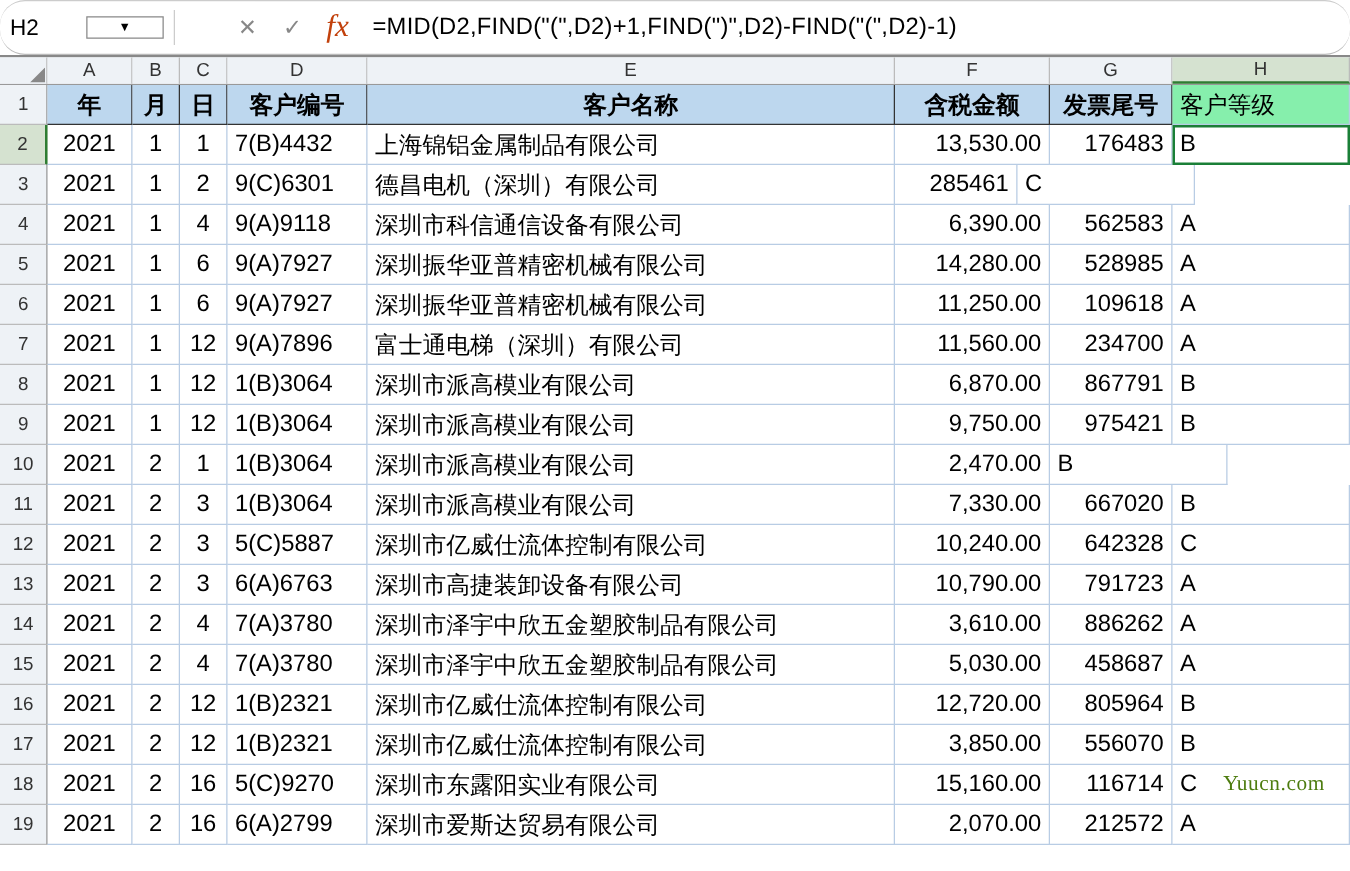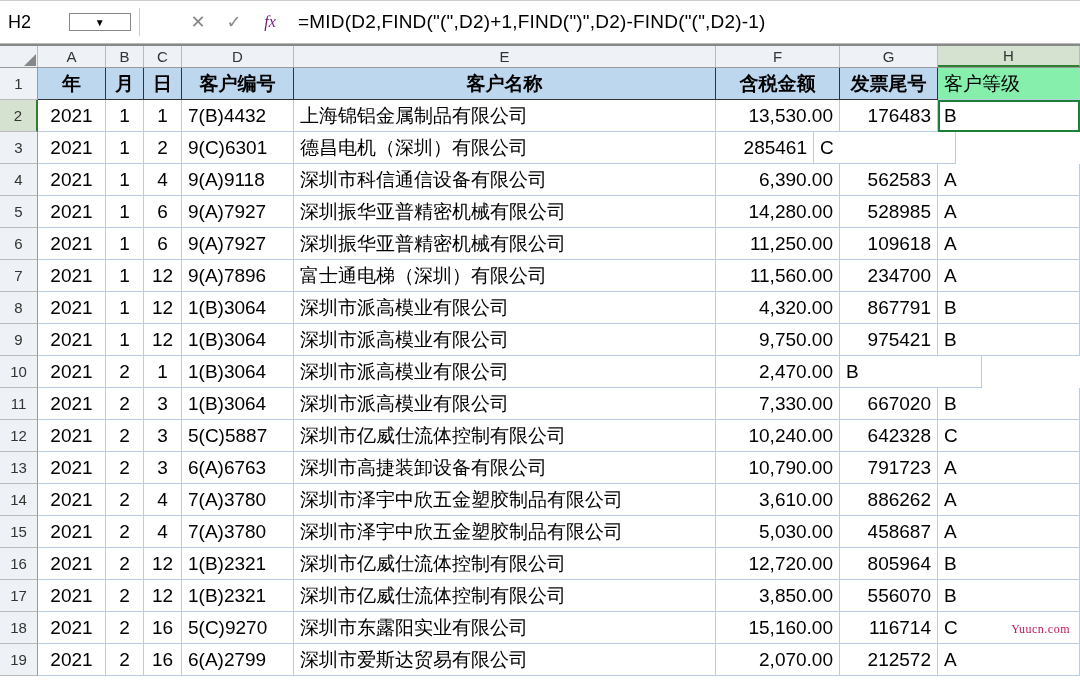--- a/index.html
+++ b/index.html
@@ -13,20 +13,21 @@
     position: relative;
   }
   
   .formula-bar {
     height: 44px;
     border-top: 1px solid #ccc;
     border-bottom: 1px solid #bbb;
     display: flex;
     align-items: center;
     background: #fff;
+    border-radius: 20px;
   }
   .name-box {
     width: 140px;
     height: 28px;
     display: flex;
     align-items: center;
     padding: 0 8px;
     border-right: 1px solid #ccc;
     margin-right: 40px;
   }
@@ -36,21 +37,21 @@
     width: 18px; height: 18px;
     display: flex; align-items: center; justify-content: center;
     font-size: 10px;
   }
   .fb-btn {
     width: 36px; height: 28px;
     display: flex; align-items: center; justify-content: center;
     color: #888;
     font-size: 18px;
   }
-  .fb-btn.fx { font-style: italic; font-family: "Times New Roman", serif; color: #701a75; font-size: 16px; }
+  .fb-btn.fx { font-style: italic; font-family: "Times New Roman", serif; color: #c2410c; font-size: 25px; }
   .fb-formula {
     flex: 1;
     padding: 0 10px;
     font-size: 19px;
     letter-spacing: 0.2px;
     white-space: nowrap;
     overflow: hidden;
   }
   
   .grid {
@@ -119,24 +120,24 @@
     outline-offset: -2px;
     position: relative;
     z-index: 2;
   }
   
   .cA { width: 68px; } .cB { width: 38px; } .cC { width: 38px; }
   .cD { width: 112px; } .cE { width: 422px; }
   .cF { width: 124px; } .cG { width: 98px; } .cH { width: 142px; }
   .watermark {
     position: absolute;
-    right: 10px;
+    right: 20px;
     bottom: 60px;
-    font-size: 12px;
-    color: #be185d;
+    font-size: 17px;
+    color: #4d7c0f;
     font-family: "Comic Sans MS", cursive;
     letter-spacing: 0.5px;
   }
 </style>
 </head>
 <body>
 
 <div class="formula-bar">
   <div class="name-box">
     <span>H2</span>
@@ -240,21 +241,21 @@
       <div class="cell cG num">234700</div>
       <div class="cell cH">A</div>
     </div>
     <div class="row">
       <div class="rh">8</div>
       <div class="cell cA ctr">2021</div>
       <div class="cell cB ctr">1</div>
       <div class="cell cC ctr">12</div>
       <div class="cell cD">1(B)3064</div>
       <div class="cell cE">深圳市派高模业有限公司</div>
-      <div class="cell cF num">4,320.00</div>
+      <div class="cell cF num">6,870.00</div>
       <div class="cell cG num">867791</div>
       <div class="cell cH">B</div>
     </div>
     <div class="row">
       <div class="rh">9</div>
       <div class="cell cA ctr">2021</div>
       <div class="cell cB ctr">1</div>
       <div class="cell cC ctr">12</div>
       <div class="cell cD">1(B)3064</div>
       <div class="cell cE">深圳市派高模业有限公司</div>

